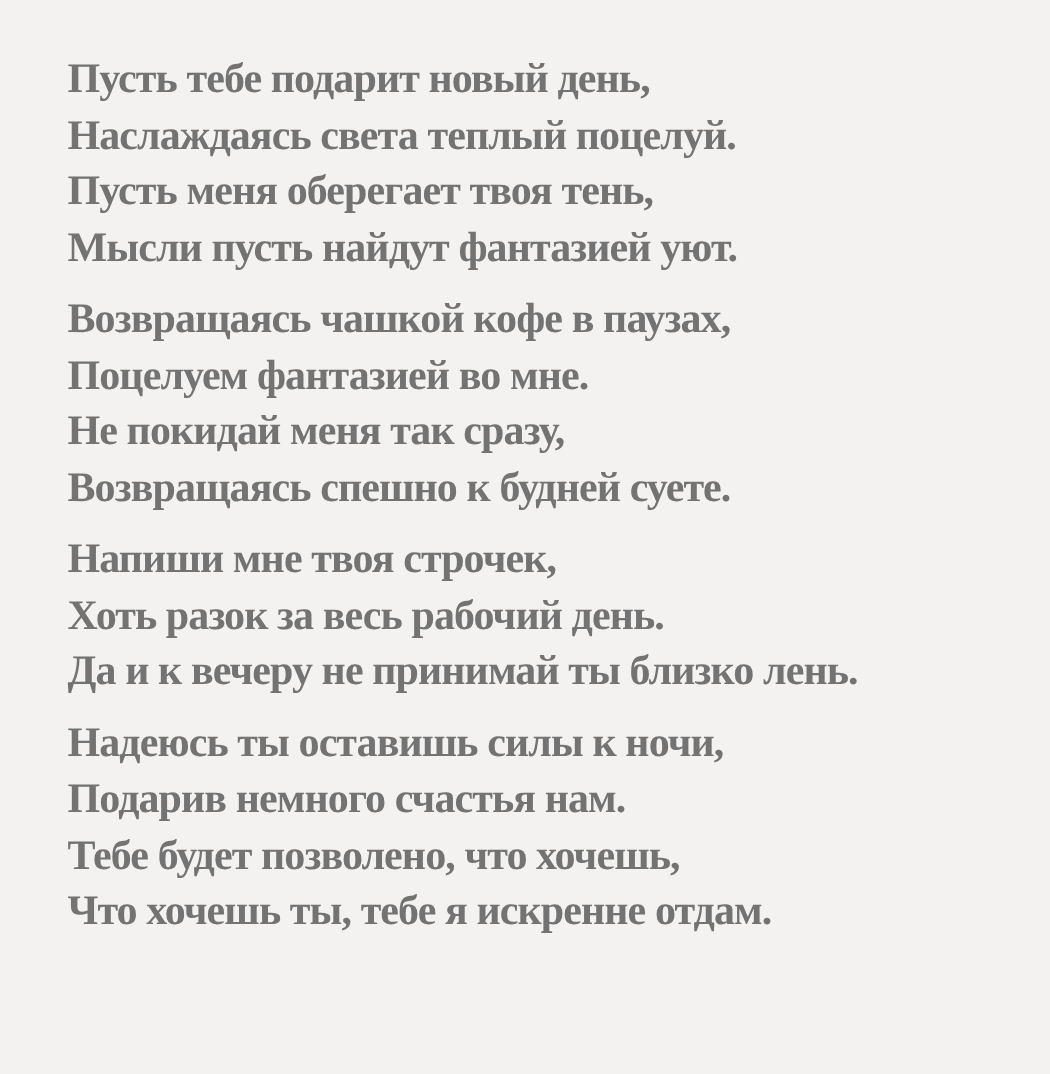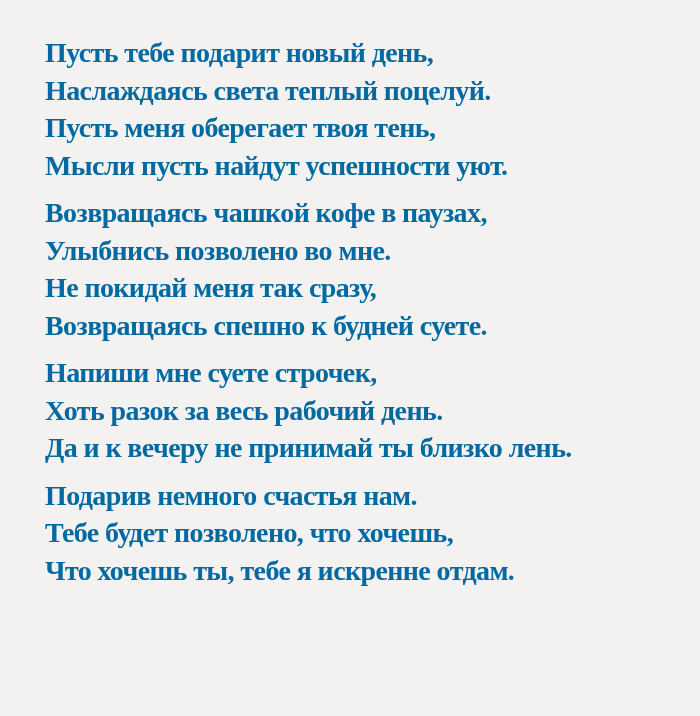--- a/index.html
+++ b/index.html
@@ -14,55 +14,56 @@
     }
     .page {
       box-sizing: border-box;
       width: 700px;
       height: 716px;
       padding: 34px 18px 0 45px;
       font-family: "Liberation Serif", "DejaVu Serif", serif;
       font-weight: bold;
       font-size: 28px;
       letter-spacing: -0.6px;
-      color: #0369a1;
+      color: #737373;
     }
     .stanza {
       margin: 0 0 10px 0;
       padding: 0;
     }
     .line {
       line-height: 37.5px;
       white-space: nowrap;
     }
   </style>
 </head>
 <body>
 
 <div class="page">
 
   <div class="stanza">
     <div class="line">Пусть тебе подарит новый день,</div>
     <div class="line">Наслаждаясь света теплый поцелуй.</div>
     <div class="line">Пусть меня оберегает твоя тень,</div>
-    <div class="line">Мысли пусть найдут успешности уют.</div>
+    <div class="line">Мысли пусть найдут фантазией уют.</div>
   </div>
 
   <div class="stanza">
     <div class="line">Возвращаясь чашкой кофе в паузах,</div>
-    <div class="line">Улыбнись позволено во мне.</div>
+    <div class="line">Поцелуем фантазией во мне.</div>
     <div class="line">Не покидай меня так сразу,</div>
     <div class="line">Возвращаясь спешно к будней суете.</div>
   </div>
 
   <div class="stanza">
-    <div class="line">Напиши мне суете строчек,</div>
+    <div class="line">Напиши мне твоя строчек,</div>
     <div class="line">Хоть разок за весь рабочий день.</div>
     <div class="line">Да и к вечеру не принимай ты близко лень.</div>
   </div>
 
   <div class="stanza">
+    <div class="line">Надеюсь ты оставишь силы к ночи,</div>
     <div class="line">Подарив немного счастья нам.</div>
     <div class="line">Тебе будет позволено, что хочешь,</div>
     <div class="line">Что хочешь ты, тебе я искренне отдам.</div>
   </div>
 
 </div>
 
 </body></html>

